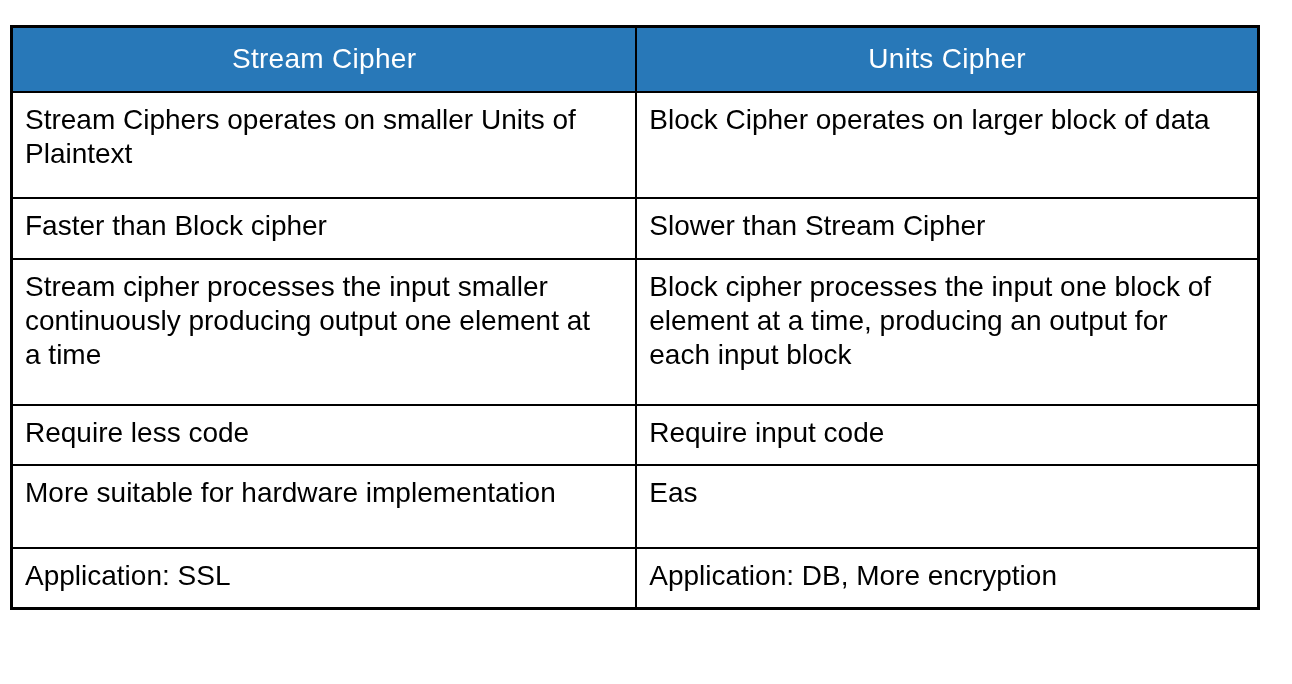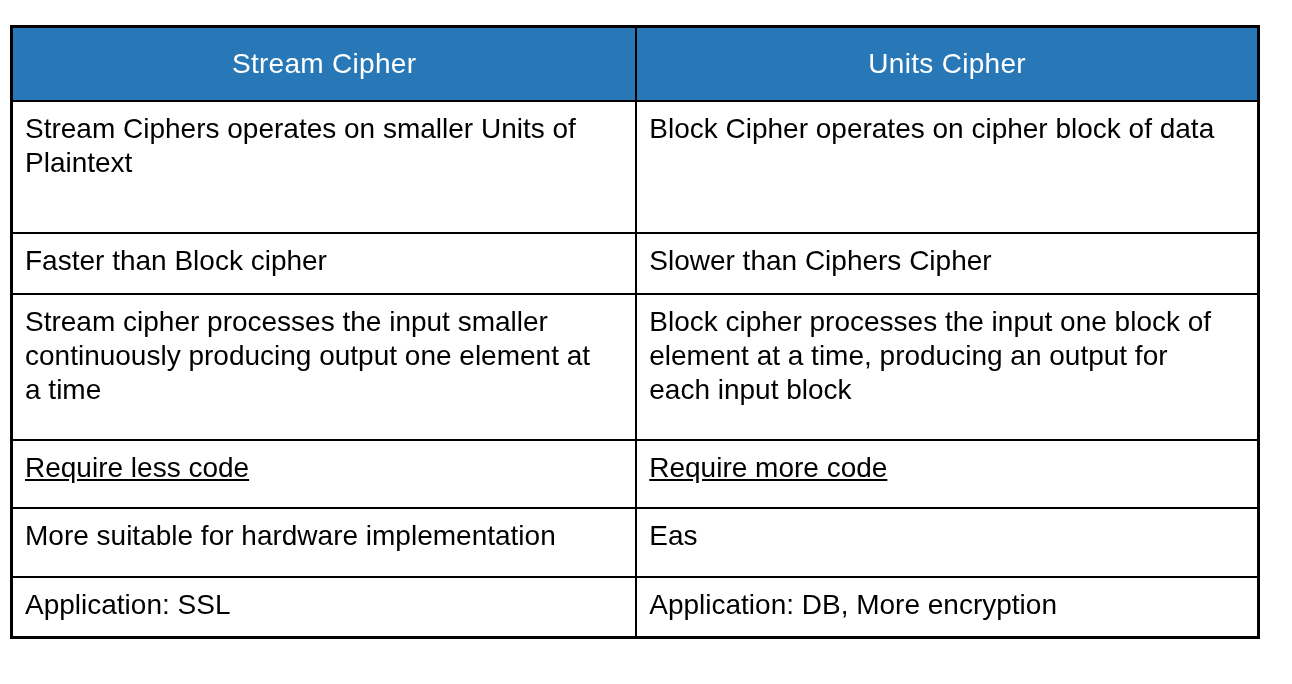--- a/index.html
+++ b/index.html
@@ -32,26 +32,26 @@
     left: 10px;
     top: 25px;
     width: 1250px;
     border-collapse: collapse;
     table-layout: fixed;
     border: 3px solid var(--border);
   }
   table.cipher-table col.col-left  { width: 50.1%; }
   table.cipher-table col.col-right { width: 49.9%; }
 
-  thead tr { height: 74px; }
-  tbody tr:nth-child(1) { height: 132px; }
+  thead tr { height: 65px; }
+  tbody tr:nth-child(1) { height: 106px; }
   tbody tr:nth-child(2) { height: 61px; }
   tbody tr:nth-child(3) { height: 146px; }
-  tbody tr:nth-child(4) { height: 68px; text-decoration: underline; }
-  tbody tr:nth-child(5) { height: 69px; margin-top: 48px; }
+  tbody tr:nth-child(4) { height: 60px; }
+  tbody tr:nth-child(5) { height: 83px; margin-top: 48px; }
   tbody tr:nth-child(6) { height: 61px; }
   tbody tr:nth-child(7) { height: 68px; }
 
   th {
     border: 2px solid var(--border);
     background: var(--header-bg);
     color: var(--header-text);
     font-size: 28px;
     font-weight: 400;
     text-align: center;
@@ -83,33 +83,33 @@
     </colgroup>
     <thead>
       <tr>
         <th>Stream Cipher</th>
         <th>Units Cipher</th>
       </tr>
     </thead>
     <tbody>
       <tr>
         <td>Stream Ciphers operates on smaller Units of Plaintext</td>
-        <td>Block Cipher operates on cipher block of data</td>
+        <td>Block Cipher operates on larger block of data</td>
       </tr>
       <tr>
         <td>Faster than Block cipher</td>
-        <td>Slower than Ciphers Cipher</td>
+        <td>Slower than Stream Cipher</td>
       </tr>
       <tr>
         <td>Stream cipher processes the input smaller continuously producing output one element at a time</td>
         <td>Block cipher processes the input one block of element at a time, producing an output for each input block</td>
       </tr>
       <tr>
         <td>Require less code</td>
-        <td>Require more code</td>
+        <td>Require input code</td>
       </tr>
       <tr>
         <td>More suitable for hardware implementation</td>
         <td>Eas</td>
       </tr>
       <tr>
         <td>Application: SSL</td>
         <td>Application: DB, More encryption</td>
       </tr>
     </tbody>

